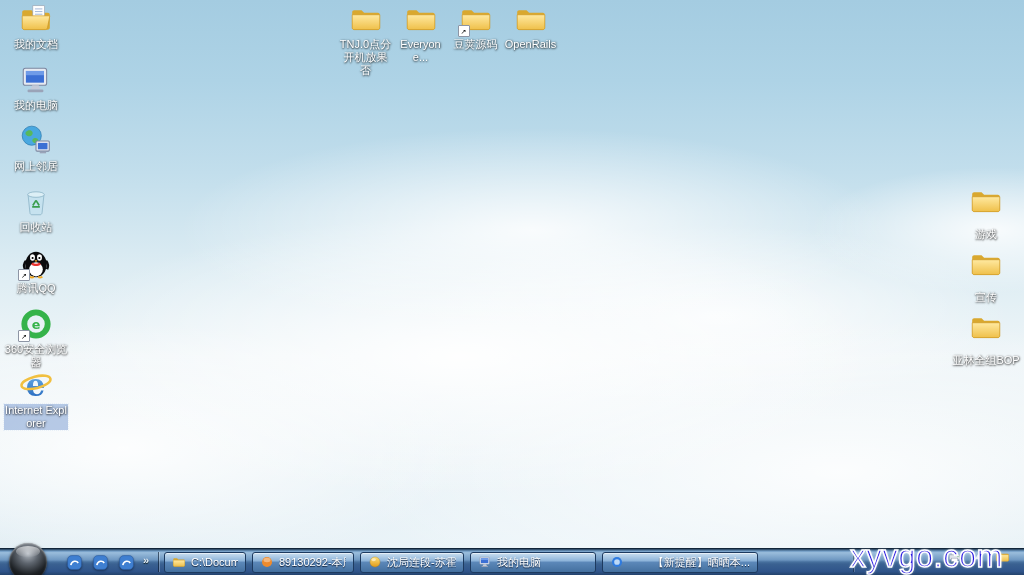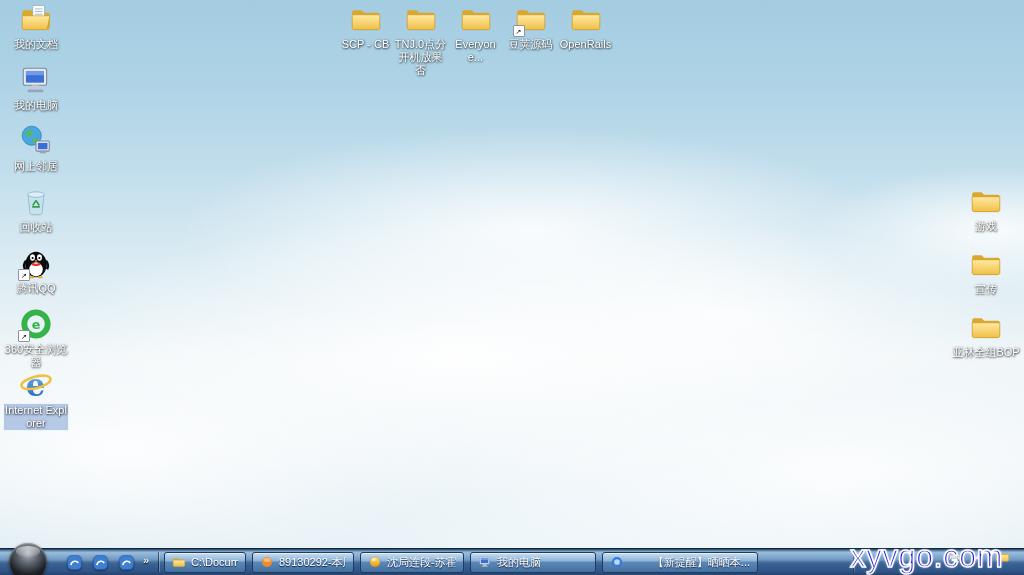--- a/index.html
+++ b/index.html
@@ -36,21 +36,21 @@
     max-width:64px;word-break:break-all;
     text-shadow:0 1px 2px rgba(0,0,0,.75),1px 0 2px rgba(0,0,0,.45);
   }
   .desk-icon.selected .lbl{outline:1px dotted #e8f0f8;background:rgba(60,110,190,.35);}
   #col-left{position:absolute;left:2px;top:2px;width:68px;display:flex;flex-direction:column;}
   #col-left .desk-icon{height:61px;width:68px;}
   #row-top{position:absolute;left:338px;top:2px;display:flex;}
   #row-top .desk-icon{width:55px;}
   #row-top .lbl{max-width:54px;}
   #col-right{position:absolute;right:2px;top:184px;width:72px;display:flex;flex-direction:column;}
-  #col-right .desk-icon{height:63px;width:72px;}
+  #col-right .desk-icon{height:63px;width:72px;gap:8px;}
   #col-right .lbl{max-width:72px;}
   
   .taskbar{
     position:absolute;left:0;bottom:0;width:1024px;height:27px;z-index:40;
     background:linear-gradient(180deg,#203a55 0%,#6f9ac3 8%,#9abddc 14%,#6e97c1 42%,#47709e 50%,#3a6191 58%,#2f548a 86%,#24436c 100%);
     border-top:1px solid #122539;box-sizing:border-box;
   }
   .start-orb{
     position:absolute;left:9px;top:-6px;width:38px;height:38px;border-radius:50%;
     background:radial-gradient(circle at 50% 28%, #b3bac2 0%, #5d646d 30%, #1e2226 62%, #000 100%);
@@ -292,29 +292,20 @@
   </div>
     </div>
   <div id="row-top">
       <div class="desk-icon">
     <span class="ic">
       <svg class="icon-svg" viewBox="0 0 32 32">
             <use href="#sym-folder"></use>
           </svg>
 
     </span>
-    <span class="lbl">SCP - CB</span>
-  </div>
-      <div class="desk-icon">
-    <span class="ic">
-      <svg class="icon-svg" viewBox="0 0 32 32">
-            <use href="#sym-folder"></use>
-          </svg>
-
-    </span>
     <span class="lbl">TNJ.0点分开机放果否</span>
   </div>
       <div class="desk-icon">
     <span class="ic">
       <svg class="icon-svg" viewBox="0 0 32 32">
             <use href="#sym-folder"></use>
           </svg>
 
     </span>
     <span class="lbl">Everyone...</span>

